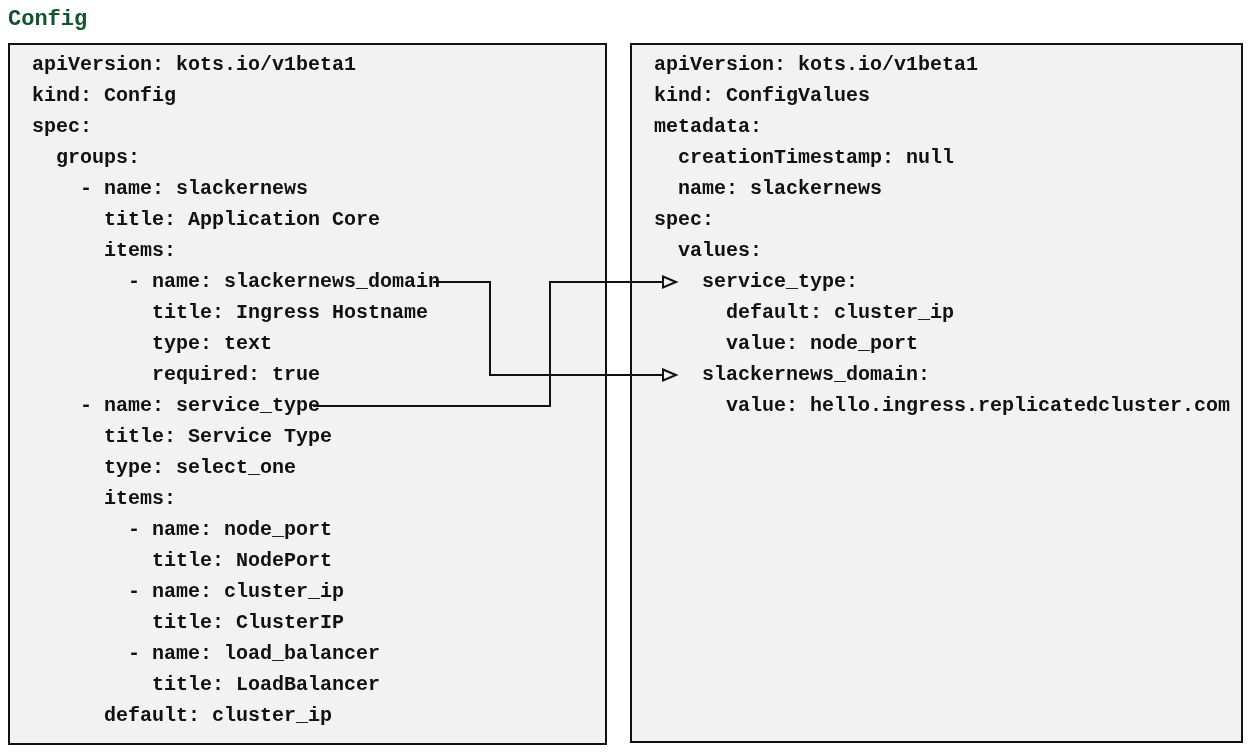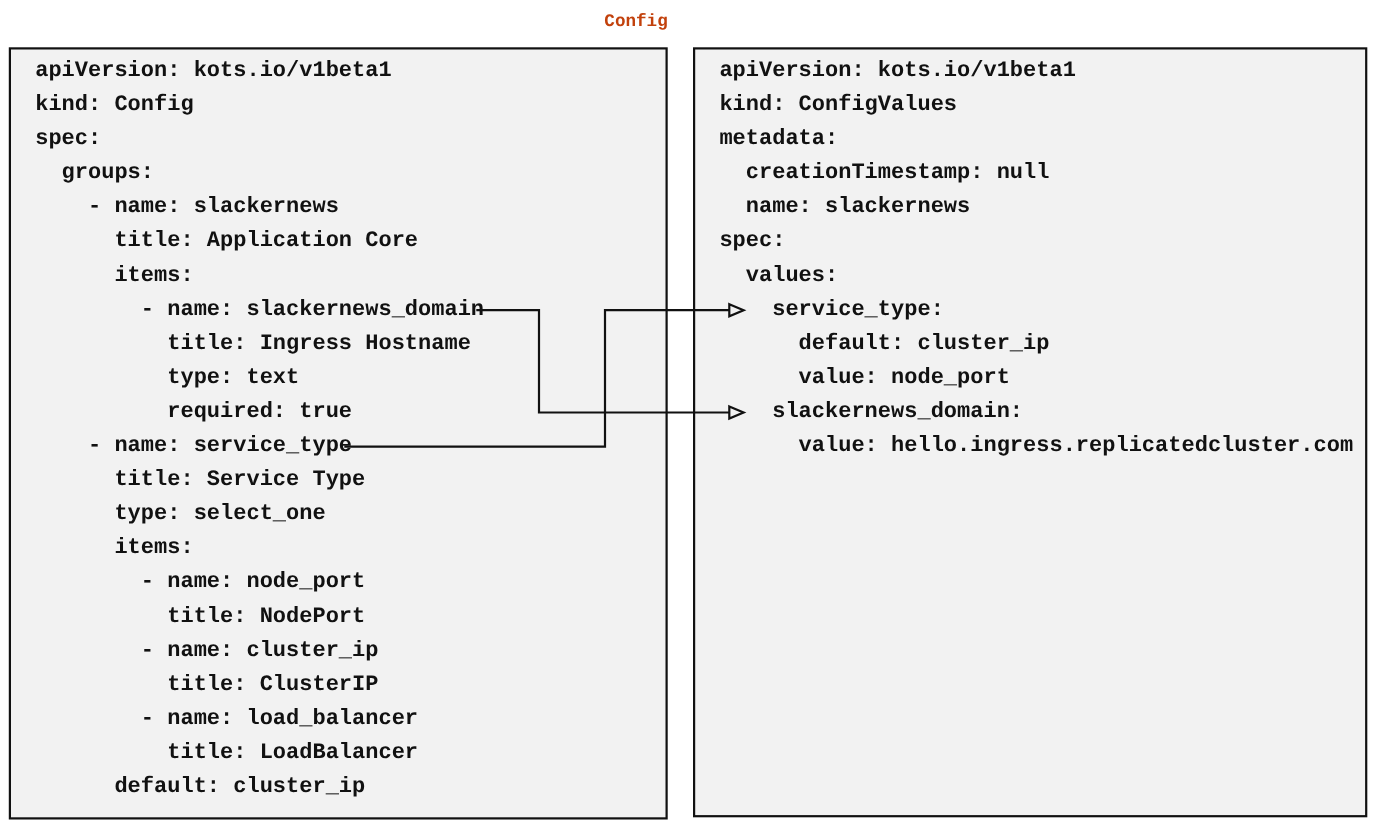--- a/index.html
+++ b/index.html
@@ -16,23 +16,23 @@
     height: 756px;
     background: #ffffff;
     font-family: "Liberation Mono", "DejaVu Sans Mono", monospace;
   }
   .panel-title {
     position: absolute;
     top: 4px;
     height: 32px;
     line-height: 32px;
     font-weight: 700;
-    font-size: 16px;
-    color: #c2410c;
-    text-align: right;
+    font-size: 22px;
+    color: #14532d;
+    text-align: left;
     white-space: nowrap;
   }
   .panel-title.left  { left: 8px;   width: 599px; }
   .panel-title.right { left: 630px; width: 613px; }
   .panel {
     position: absolute;
     top: 43px;
     background: #f2f2f2;
     border: 2px solid #111111;
     box-sizing: border-box;

